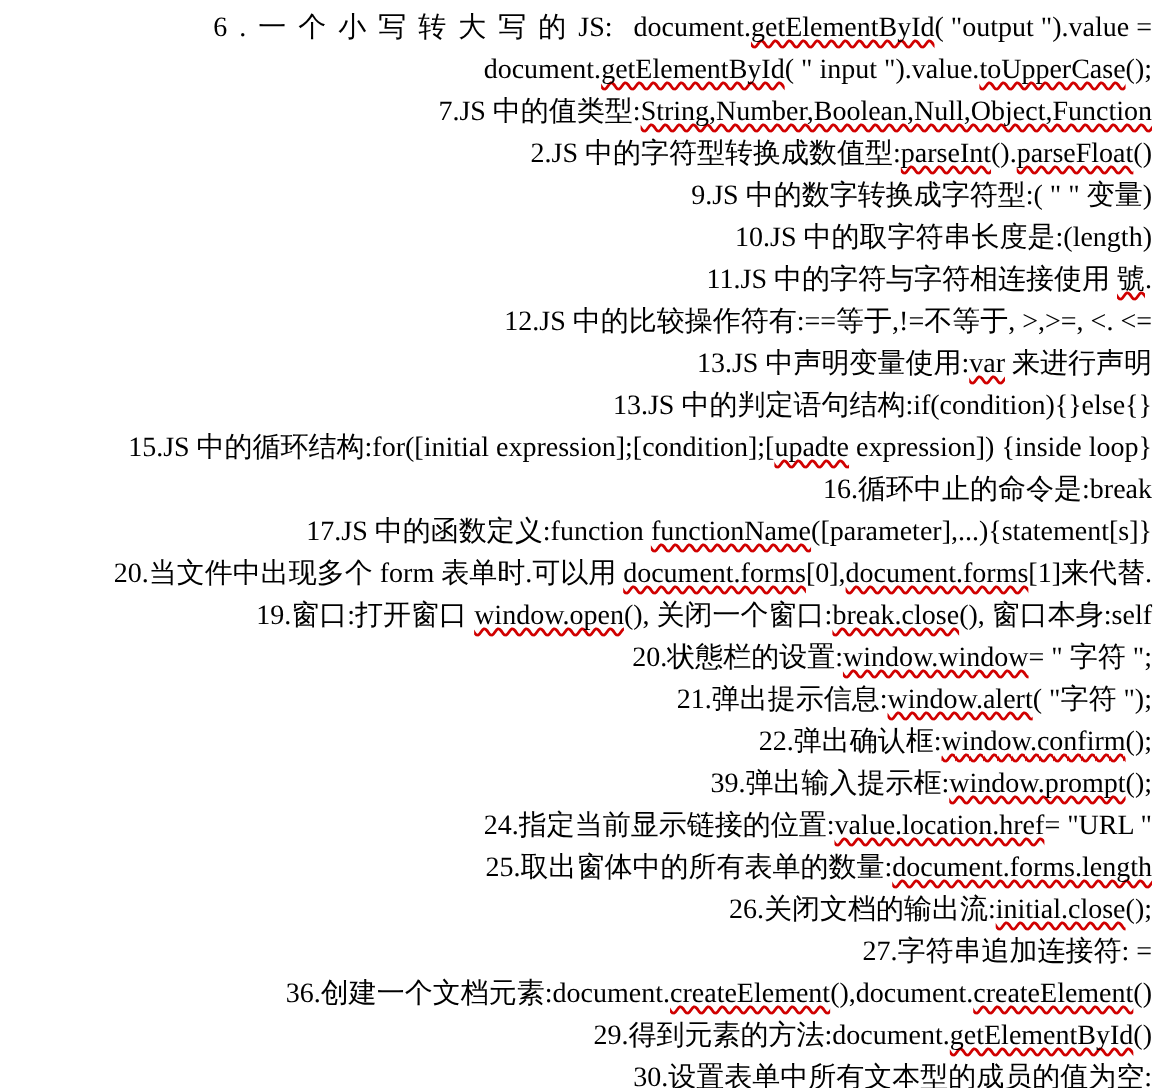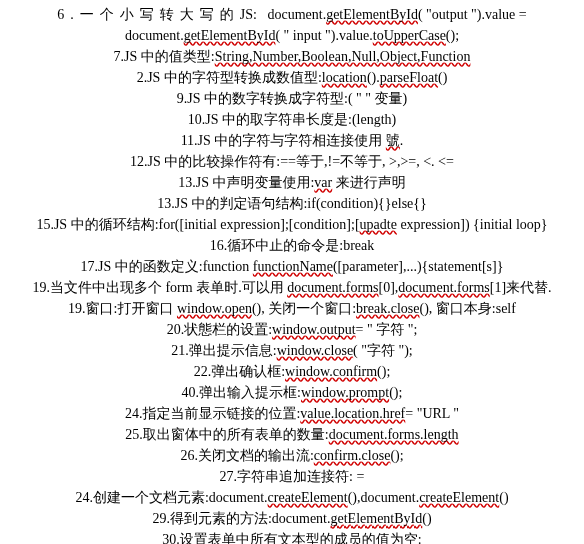--- a/index.html
+++ b/index.html
@@ -6,21 +6,21 @@
     margin: 0;
     padding: 4px 8px;
     font-family: "SimSun", "宋体", serif;
     font-size: 14px;
     line-height: 21px;
     color: #000;
     background: #fff;
     width: 568px;
   }
   .line {
-    text-align: center;
+    text-align: right;
   }
   .err {
     text-decoration: underline wavy #d00000;
     text-decoration-skip-ink: none;
   }
   .sp {
     letter-spacing: 6px;
   }
 </style>
 </head>
@@ -29,66 +29,66 @@
 <div class="line">
   <span class="sp">6.</span><span class="sp">一个小写转大写的</span><span>JS:</span>&nbsp;&nbsp;&nbsp;<span>document.</span><span class="err">getElementById</span><span>( "output ").value =</span>
 </div>
 <div class="line">
   <span>document.</span><span class="err">getElementById</span><span>( " input ").value.</span><span class="err">toUpperCase</span><span>();</span>
 </div>
 <div class="line">
   <span>7.JS 中的值类型:</span><span class="err">String,Number,Boolean,Null,Object,Function</span>
 </div>
 <div class="line">
-  <span>2.JS 中的字符型转换成数值型:</span><span class="err">location</span><span>().</span><span class="err">parseFloat</span><span>()</span>
+  <span>2.JS 中的字符型转换成数值型:</span><span class="err">parseInt</span><span>().</span><span class="err">parseFloat</span><span>()</span>
 </div>
 <div class="line"><span>9.JS 中的数字转换成字符型:( " " 变量)</span></div>
 <div class="line"><span>10.JS 中的取字符串长度是:(length)</span></div>
 <div class="line">
   <span>11.JS 中的字符与字符相连接使用 </span><span class="err">號</span><span>.</span>
 </div>
 <div class="line"><span>12.JS 中的比较操作符有:==等于,!=不等于, &gt;,&gt;=, &lt;. &lt;=</span></div>
 <div class="line">
   <span>13.JS 中声明变量使用:</span><span class="err">var</span><span> 来进行声明</span>
 </div>
 <div class="line"><span>13.JS 中的判定语句结构:if(condition){}else{}</span></div>
 <div class="line">
-  <span>15.JS 中的循环结构:for([initial expression];[condition];[</span><span class="err">upadte</span><span> expression]) {initial loop}</span>
+  <span>15.JS 中的循环结构:for([initial expression];[condition];[</span><span class="err">upadte</span><span> expression]) {inside loop}</span>
 </div>
 <div class="line"><span>16.循环中止的命令是:break</span></div>
 <div class="line">
   <span>17.JS 中的函数定义:function </span><span class="err">functionName</span><span>([parameter],...){statement[s]}</span>
 </div>
 <div class="line">
-  <span>19.当文件中出现多个 form 表单时.可以用 </span><span class="err">document.forms</span><span>[0],</span><span class="err">document.forms</span><span>[1]来代替.</span>
+  <span>20.当文件中出现多个 form 表单时.可以用 </span><span class="err">document.forms</span><span>[0],</span><span class="err">document.forms</span><span>[1]来代替.</span>
 </div>
 <div class="line">
   <span>19.窗口:打开窗口 </span><span class="err">window.open</span><span>(), 关闭一个窗口:</span><span class="err">break.close</span><span>(), 窗口本身:self</span>
 </div>
 <div class="line">
-  <span>20.状態栏的设置:</span><span class="err">window.output</span><span>= " 字符 ";</span>
+  <span>20.状態栏的设置:</span><span class="err">window.window</span><span>= " 字符 ";</span>
 </div>
 <div class="line">
-  <span>21.弹出提示信息:</span><span class="err">window.close</span><span>( "字符 ");</span>
+  <span>21.弹出提示信息:</span><span class="err">window.alert</span><span>( "字符 ");</span>
 </div>
 <div class="line">
   <span>22.弹出确认框:</span><span class="err">window.confirm</span><span>();</span>
 </div>
 <div class="line">
-  <span>40.弹出输入提示框:</span><span class="err">window.prompt</span><span>();</span>
+  <span>39.弹出输入提示框:</span><span class="err">window.prompt</span><span>();</span>
 </div>
 <div class="line">
   <span>24.指定当前显示链接的位置:</span><span class="err">value.location.href</span><span>= "URL "</span>
 </div>
 <div class="line">
   <span>25.取出窗体中的所有表单的数量:</span><span class="err">document.forms.length</span>
 </div>
 <div class="line">
-  <span>26.关闭文档的输出流:</span><span class="err">confirm.close</span><span>();</span>
+  <span>26.关闭文档的输出流:</span><span class="err">initial.close</span><span>();</span>
 </div>
 <div class="line"><span>27.字符串追加连接符: =</span></div>
 <div class="line">
-  <span>24.创建一个文档元素:document.</span><span class="err">createElement</span><span>(),document.</span><span class="err">createElement</span><span>()</span>
+  <span>36.创建一个文档元素:document.</span><span class="err">createElement</span><span>(),document.</span><span class="err">createElement</span><span>()</span>
 </div>
 <div class="line">
   <span>29.得到元素的方法:document.</span><span class="err">getElementById</span><span>()</span>
 </div>
 <div class="line"><span>30.设置表单中所有文本型的成员的值为空:</span></div>
 
 </body></html>

